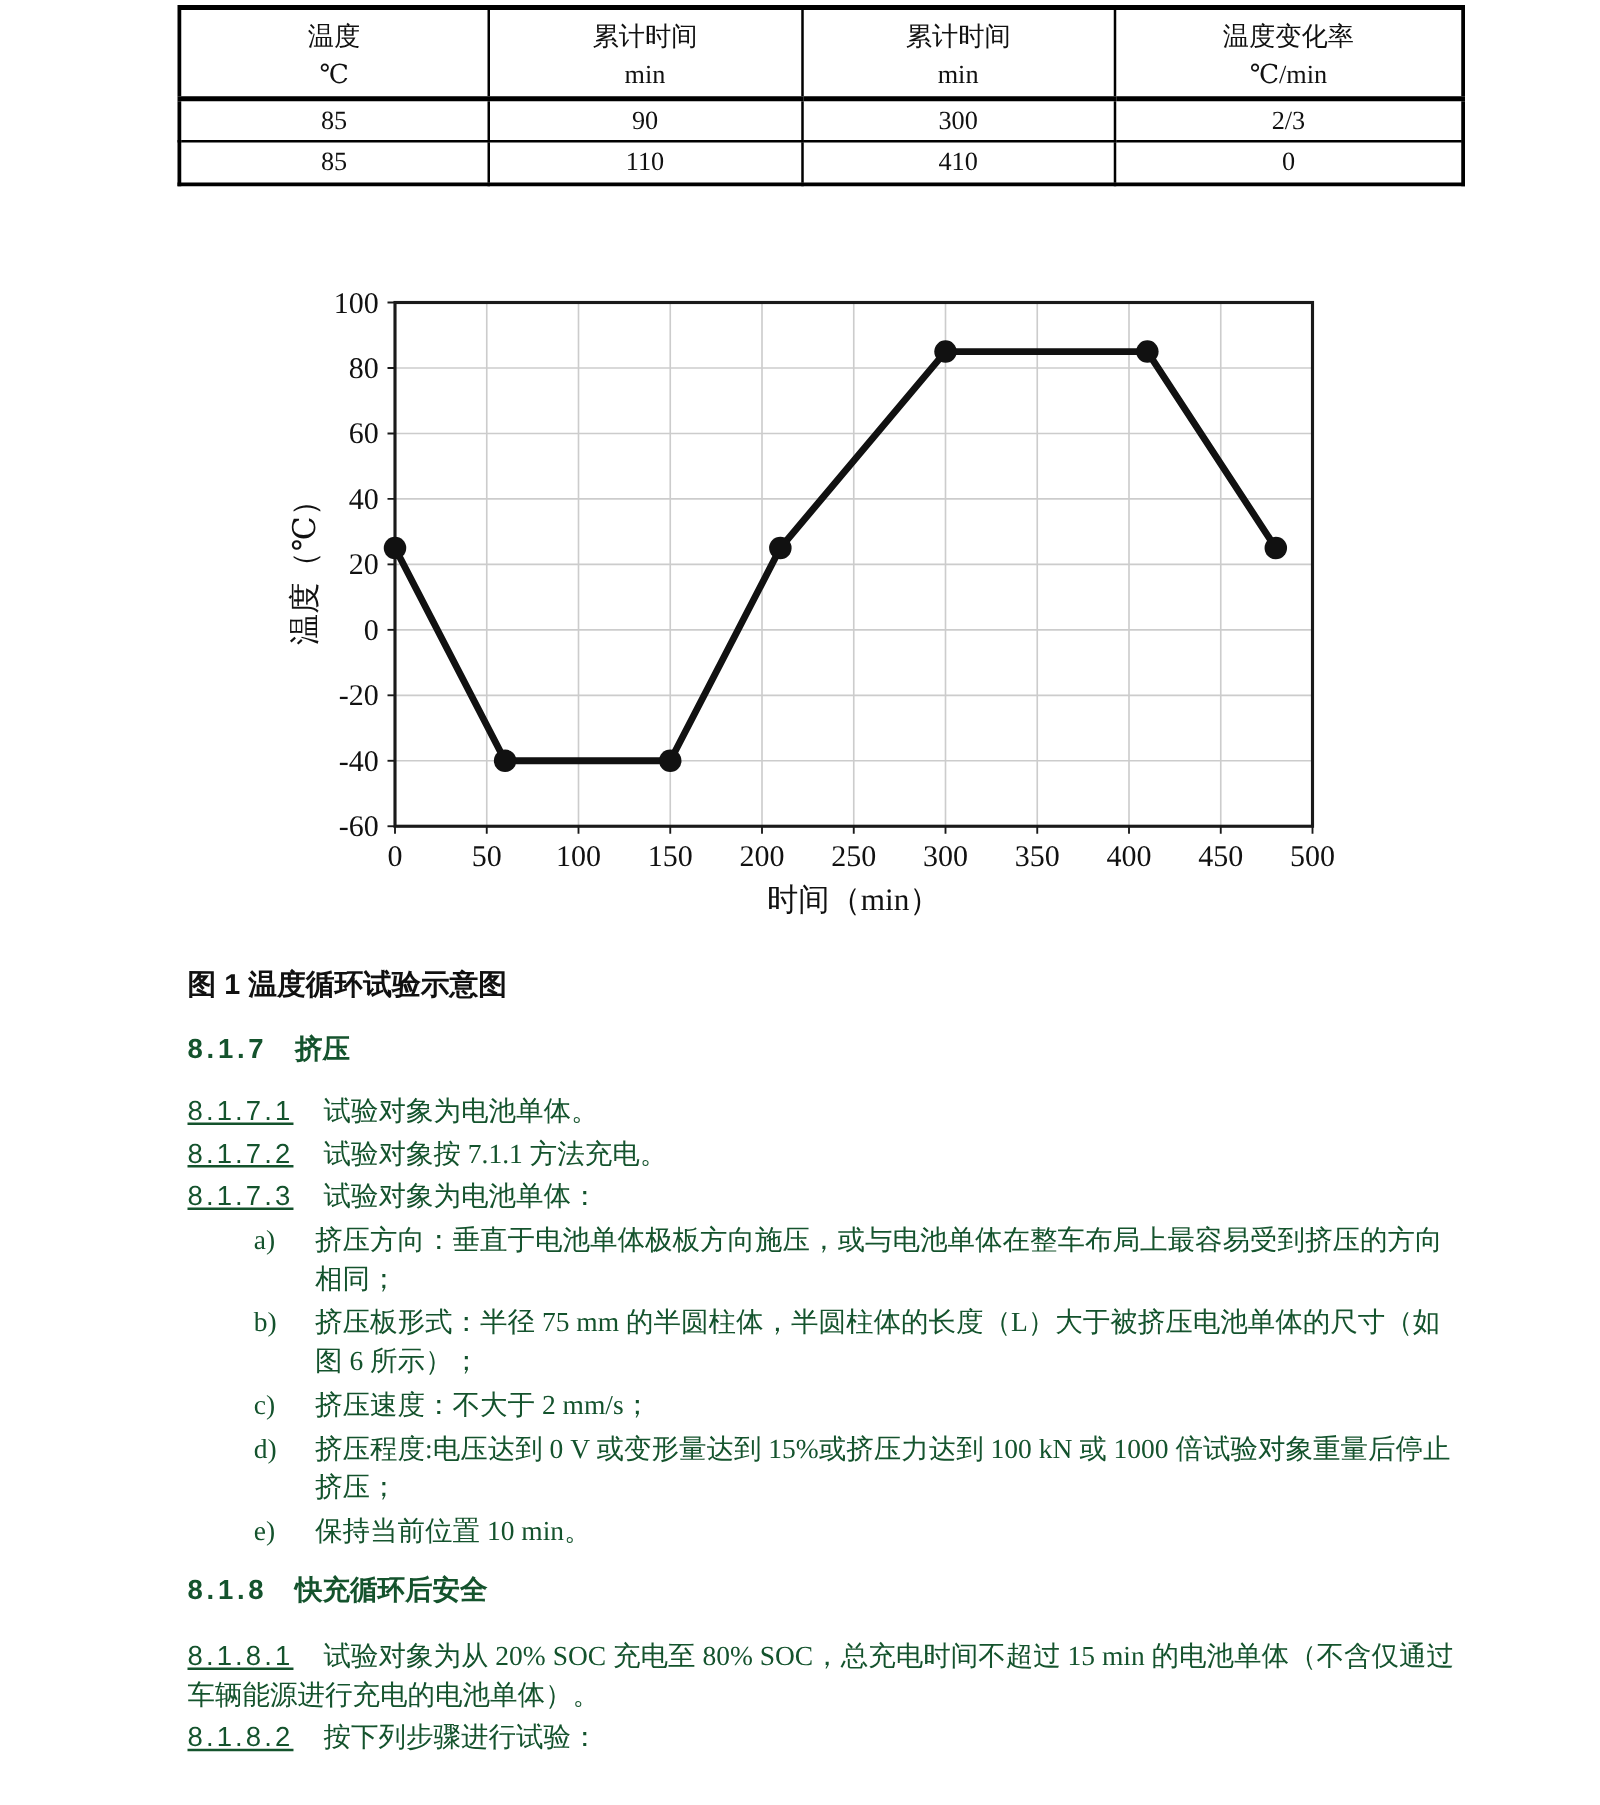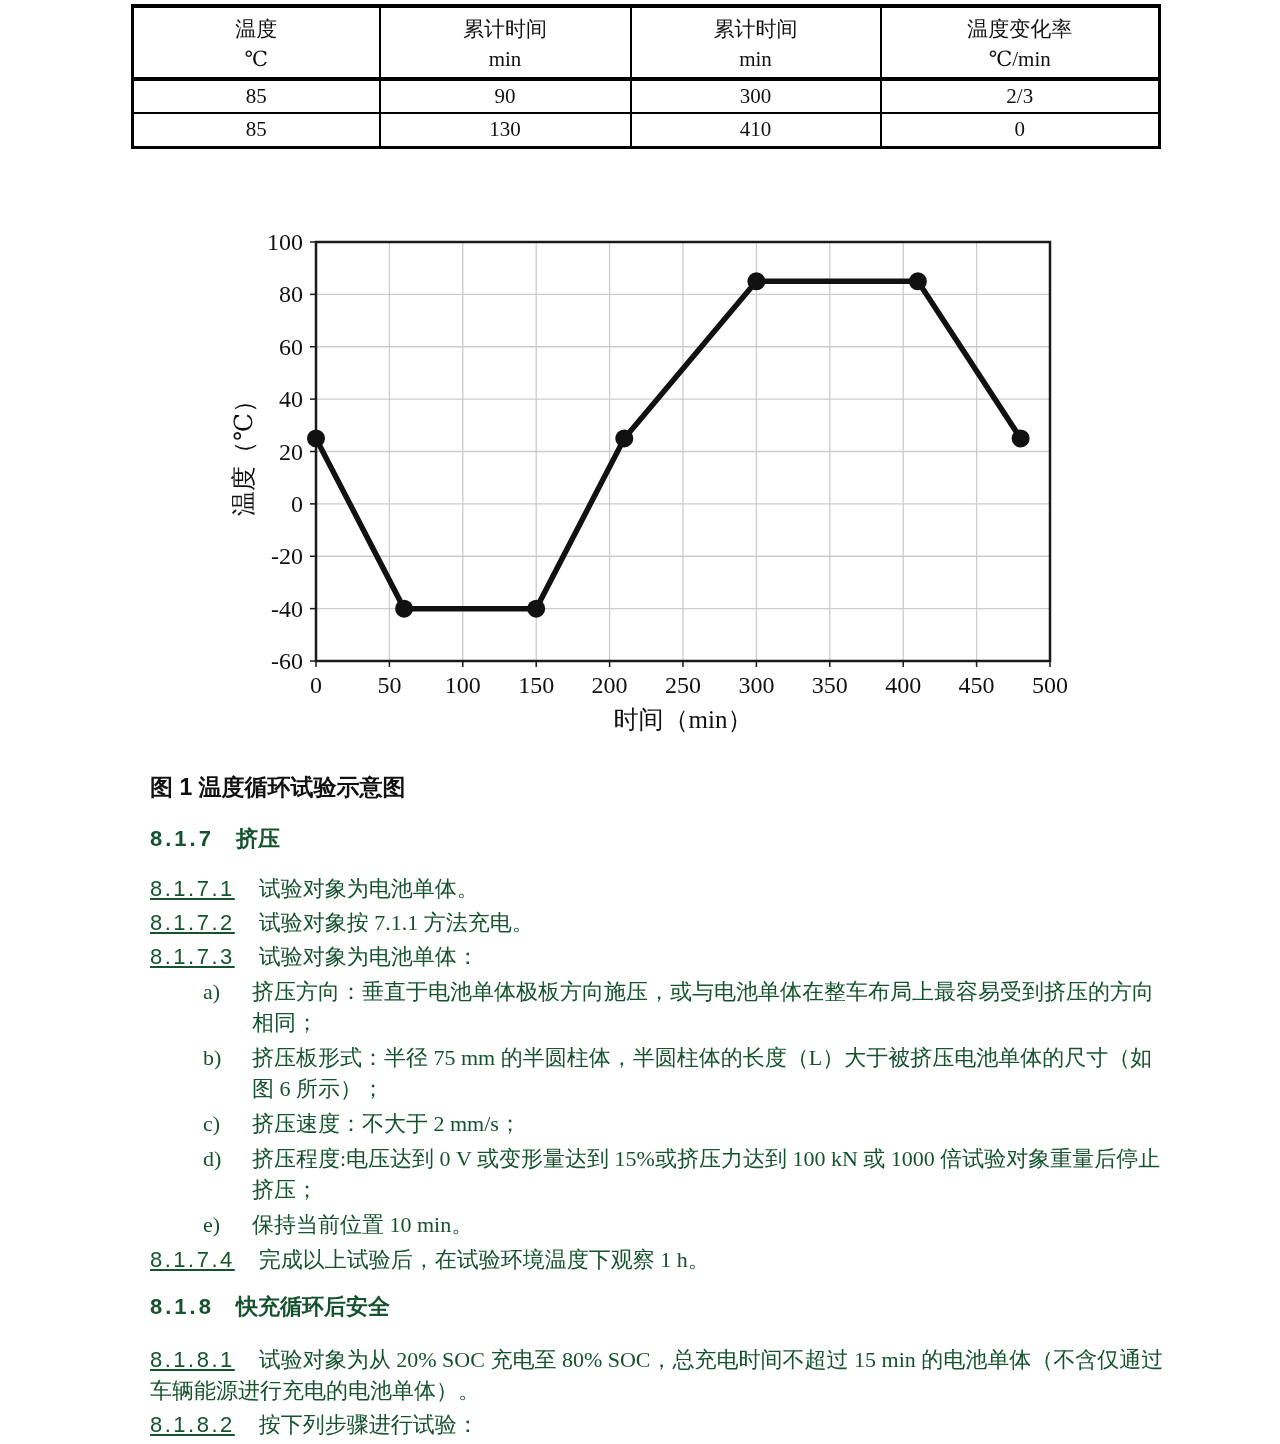--- a/index.html
+++ b/index.html
@@ -6,21 +6,21 @@
   html,body { background:#ffffff; }
   .page {
     position:relative; width:1280px; height:1444px;
     background:#ffffff; overflow:hidden;
     font-family:"Liberation Serif","DejaVu Serif",serif;
     color:#111111;
   }
 
   
   table.params-table {
-    position:absolute; left:131px; top:4px; width:1027px;
+    position:absolute; left:142px; top:4px; width:1027px;
     border-collapse:collapse; table-layout:fixed;
     border:3px solid #000;
     border-top:4px solid #000;
   }
   table.params-table th, table.params-table td {
     border:2px solid #000;
     text-align:center; vertical-align:middle;
     font-size:21px; font-weight:normal; color:#111;
   }
   table.params-table thead th { height:73px; border-bottom:4px solid #000; }
@@ -96,21 +96,21 @@
     </thead>
     <tbody id="table-body">
         <tr>
           <td>85</td>
           <td>90</td>
           <td>300</td>
           <td>2/3</td>
         </tr>
         <tr>
           <td>85</td>
-          <td>130</td>
+          <td>110</td>
           <td>410</td>
           <td>0</td>
         </tr>
       </tbody>
   </table>
 
   <svg class="chart" id="chart" width="1280" height="530" viewBox="0 230 1280 530">
       <line x1="389.4" y1="242" x2="389.4" y2="661" stroke="#cccccc" stroke-width="1.3"></line>
       <line x1="462.8" y1="242" x2="462.8" y2="661" stroke="#cccccc" stroke-width="1.3"></line>
       <line x1="536.2" y1="242" x2="536.2" y2="661" stroke="#cccccc" stroke-width="1.3"></line>
@@ -185,19 +185,18 @@
   <div class="doc-body" id="sections">
       <div class="sec-heading"><span class="num">8.1.7</span><span class="ttl">挤压</span></div>
       <div class="clause"><span class="cnum">8.1.7.1</span><span class="ctext">试验对象为电池单体。</span></div>
       <div class="clause"><span class="cnum">8.1.7.2</span><span class="ctext">试验对象按 7.1.1 方法充电。</span></div>
       <div class="clause"><span class="cnum">8.1.7.3</span><span class="ctext">试验对象为电池单体：</span></div>
       <div class="list-item"><span class="li-label">a)</span><span class="li-text">挤压方向：垂直于电池单体极板方向施压，或与电池单体在整车布局上最容易受到挤压的方向相同；</span></div>
       <div class="list-item"><span class="li-label">b)</span><span class="li-text">挤压板形式：半径 75 mm 的半圆柱体，半圆柱体的长度（L）大于被挤压电池单体的尺寸（如图 6 所示）；</span></div>
       <div class="list-item"><span class="li-label">c)</span><span class="li-text">挤压速度：不大于 2 mm/s；</span></div>
       <div class="list-item"><span class="li-label">d)</span><span class="li-text">挤压程度:电压达到 0 V 或变形量达到 15%或挤压力达到 100 kN 或 1000 倍试验对象重量后停止挤压；</span></div>
       <div class="list-item"><span class="li-label">e)</span><span class="li-text">保持当前位置 10 min。</span></div>
-      <div class="clause sp"><span class="cnum">8.1.7.4</span><span class="ctext">完成以上试验后，在试验环境温度下观察 1 h。</span></div>
       <div class="sec-heading h-second"><span class="num">8.1.8</span><span class="ttl">快充循环后安全</span></div>
       <div class="clause"><span class="cnum">8.1.8.1</span><span class="ctext">试验对象为从 20% SOC 充电至 80% SOC，总充电时间不超过 15 min 的电池单体（不含仅通过车辆能源进行充电的电池单体）。</span></div>
       <div class="clause"><span class="cnum">8.1.8.2</span><span class="ctext">按下列步骤进行试验：</span></div>
     </div>
 
 </div>
 
 </body></html>

